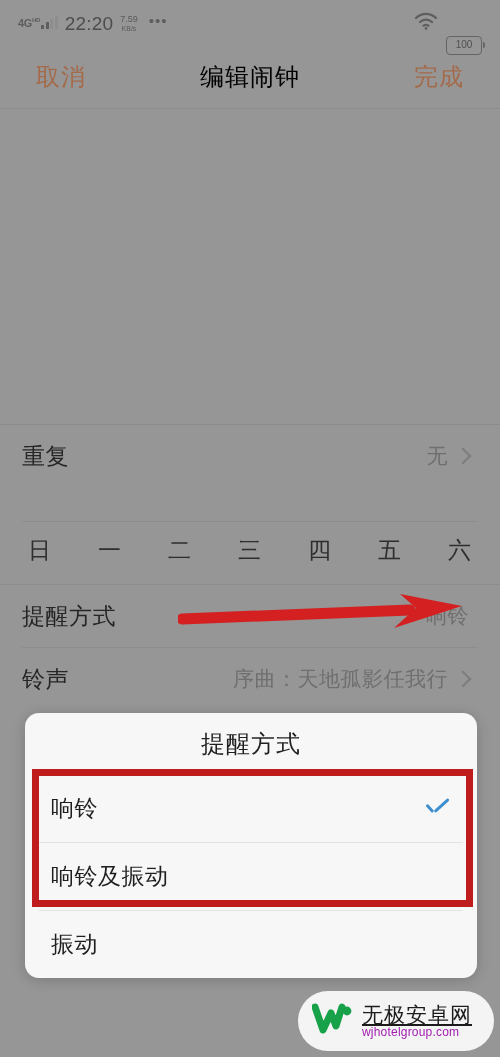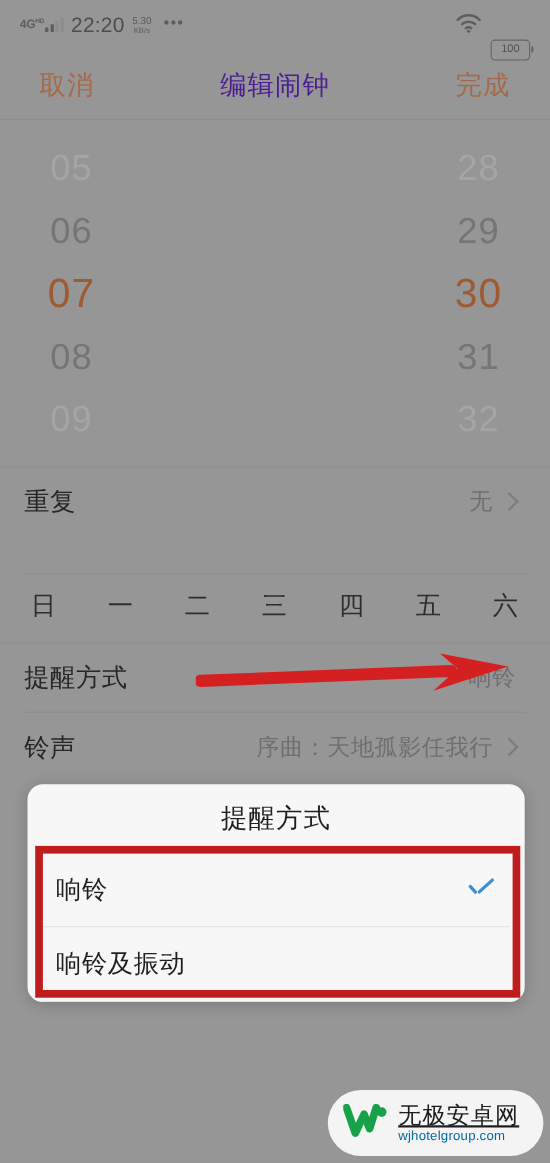--- a/index.html
+++ b/index.html
@@ -41,21 +41,21 @@
   .batt span{font-size:10px;color:#4f4f4f;line-height:1;}
   .batt:after{content:"";position:absolute;right:-4px;top:5px;width:2.5px;height:6px;background:#646464;border-radius:0 2px 2px 0;}
 
   
   .navbar{
     position:absolute;top:46px;left:0;width:500px;height:62px;
     display:flex;align-items:center;justify-content:space-between;
     padding:0 36px;box-sizing:border-box;
   }
   .nav-side{font-size:24px;color:#a46a4a;letter-spacing:1px;}
-  .nav-title{font-size:24px;color:#4c1d95;letter-spacing:1px;}
+  .nav-title{font-size:24px;color:#000000;letter-spacing:1px;}
   .nav-sep{position:absolute;top:108px;left:0;width:500px;height:1px;background:#8b8b8b;}
 
   
   .picker{
     position:absolute;top:109px;left:0;width:500px;height:316px;
     display:flex;
   }
   .pcol{flex:1;position:relative;display:flex;flex-direction:column;align-items:center;justify-content:center;}
   .pcol.hours{padding-right:120px;box-sizing:border-box;}
   .pcol.mins{padding-left:120px;box-sizing:border-box;}
@@ -121,41 +121,41 @@
   }
 
   
   .watermark{
     position:absolute;right:6px;bottom:6px;
     width:196px;height:60px;background:#f4f4f4;border-radius:30px;
     display:flex;align-items:center;gap:8px;padding:0 14px;box-sizing:border-box;
   }
   .wm-text{display:flex;flex-direction:column;justify-content:center;line-height:1.1;}
   .wm-cn{font-size:21px;color:#1c1c1c;letter-spacing:1px;text-decoration:underline;}
-  .wm-en{font-size:12px;color:#0369a1;letter-spacing:.2px;}
+  .wm-en{font-size:12px;color:#a21caf;letter-spacing:.2px;}
 </style>
 </head>
 <body>
 
 <div class="phone">
 
   <div class="statusbar">
     <div class="sb-left">
       <div class="net-grp">
         <span class="net-txt"><span>4G</span><sup>HD</sup></span>
         <span class="bars">
             <i></i>
             <i></i>
             <i></i>
             <i></i>
           </span>
       </div>
       <span class="sb-time">22:20</span>
       <span class="sb-speed">
-        <span class="n">5.30</span>
+        <span class="n">7.59</span>
         <span class="u">KB/s</span>
       </span>
       <span class="sb-dots">•••</span>
     </div>
     <div class="sb-right">
       <span>
         <svg width="24" height="18" viewBox="0 0 24 18">
           <path d="M2 6 A14 14 0 0 1 22 6" stroke="#5e5e5e" stroke-width="2.2" fill="none" stroke-linecap="round"></path>
           <path d="M6 10 A9 9 0 0 1 18 10" stroke="#5e5e5e" stroke-width="2.2" fill="none" stroke-linecap="round"></path>
           <path d="M9.5 13.6 A4.5 4.5 0 0 1 14.5 13.6" stroke="#5e5e5e" stroke-width="2.2" fill="none" stroke-linecap="round"></path>
@@ -168,36 +168,20 @@
     </div>
   </div>
 
   <div class="navbar">
     <span class="nav-side">取消</span>
     <span class="nav-title">编辑闹钟</span>
     <span class="nav-side">完成</span>
   </div>
   <div class="nav-sep"></div>
 
-  <div class="picker">
-    <div class="pcol hours">
-      <div class="pitem f2">05</div>
-      <div class="pitem f1">06</div>
-      <div class="pitem sel">07</div>
-      <div class="pitem f1">08</div>
-      <div class="pitem f2">09</div>
-    </div>
-    <div class="pcol mins">
-      <div class="pitem f2">28</div>
-      <div class="pitem f1">29</div>
-      <div class="pitem sel">30</div>
-      <div class="pitem f1">31</div>
-      <div class="pitem f2">32</div>
-    </div>
-  </div>
   <div class="picker-sep"></div>
 
   <div class="row" style="top:425px;height:62px;">
     <span class="row-label">重复</span>
     <span class="row-value">无</span>
     <span class="chev"></span>
   </div>
   <div class="hairline" style="top:521px;"></div>
 
   <div class="weekrow" style="top:522px;">
@@ -234,20 +218,23 @@
     <div class="dlg-title">提醒方式</div>
     <div class="opt">
       <span class="opt-label">响铃</span>
       <span class="check"></span>
     </div>
     <div class="opt-divider"></div>
     <div class="opt">
       <span class="opt-label">响铃及振动</span>
     </div>
     <div class="opt-divider"></div>
+    <div class="opt">
+      <span class="opt-label">振动</span>
+    </div>
   </div>
 
   <div class="redbox"></div>
 
   <div class="watermark">
     <span>
       <svg width="42" height="32" viewBox="0 0 42 32">
         <path d="M3 4 L11 27 L19 10 L24 23 L30 4" stroke="#17a24a" stroke-width="7" fill="none" stroke-linejoin="round" stroke-linecap="round"></path>
         <circle cx="35" cy="8" r="4.4" fill="#17a24a"></circle>
       </svg>

